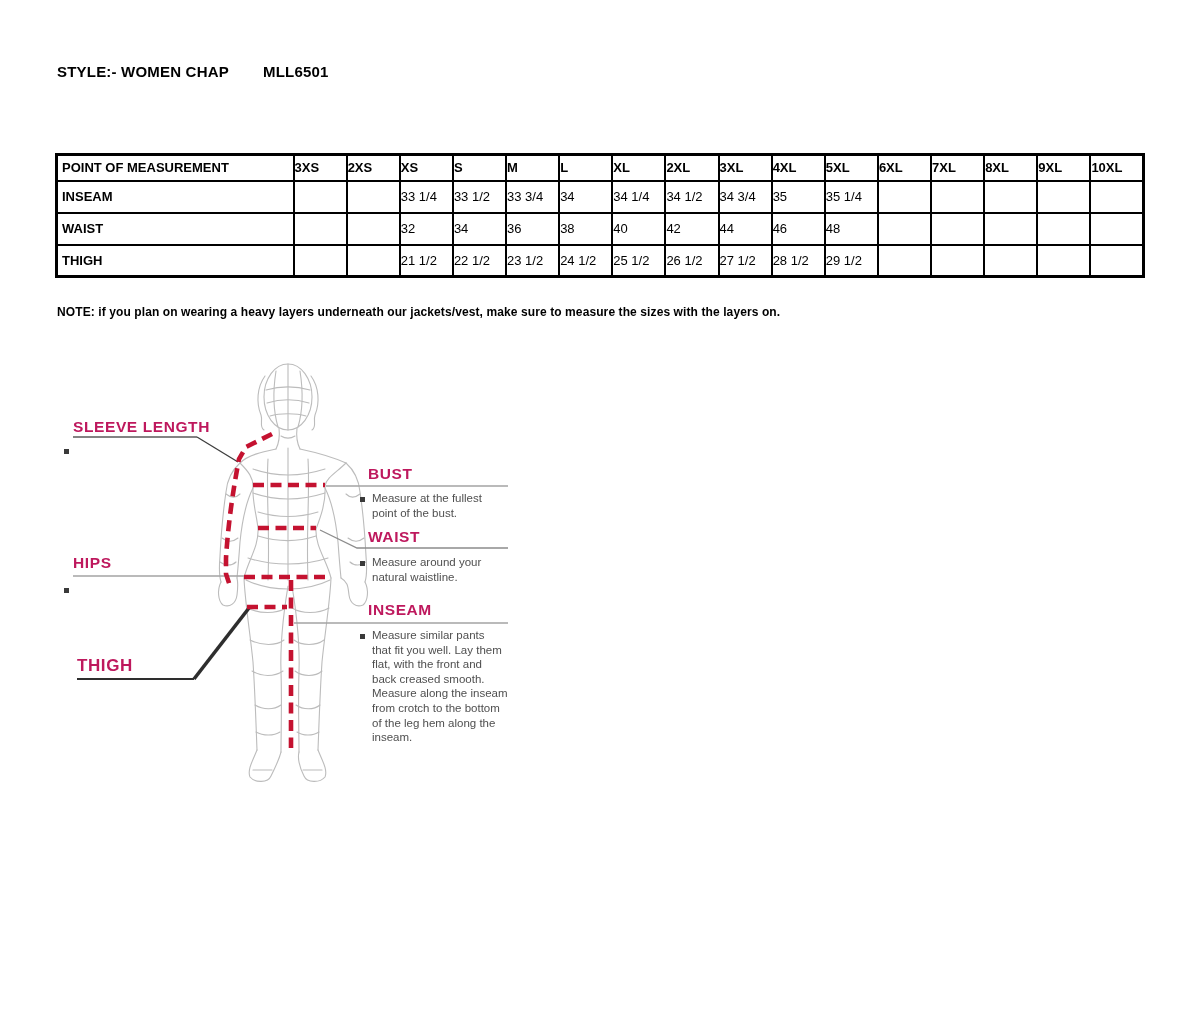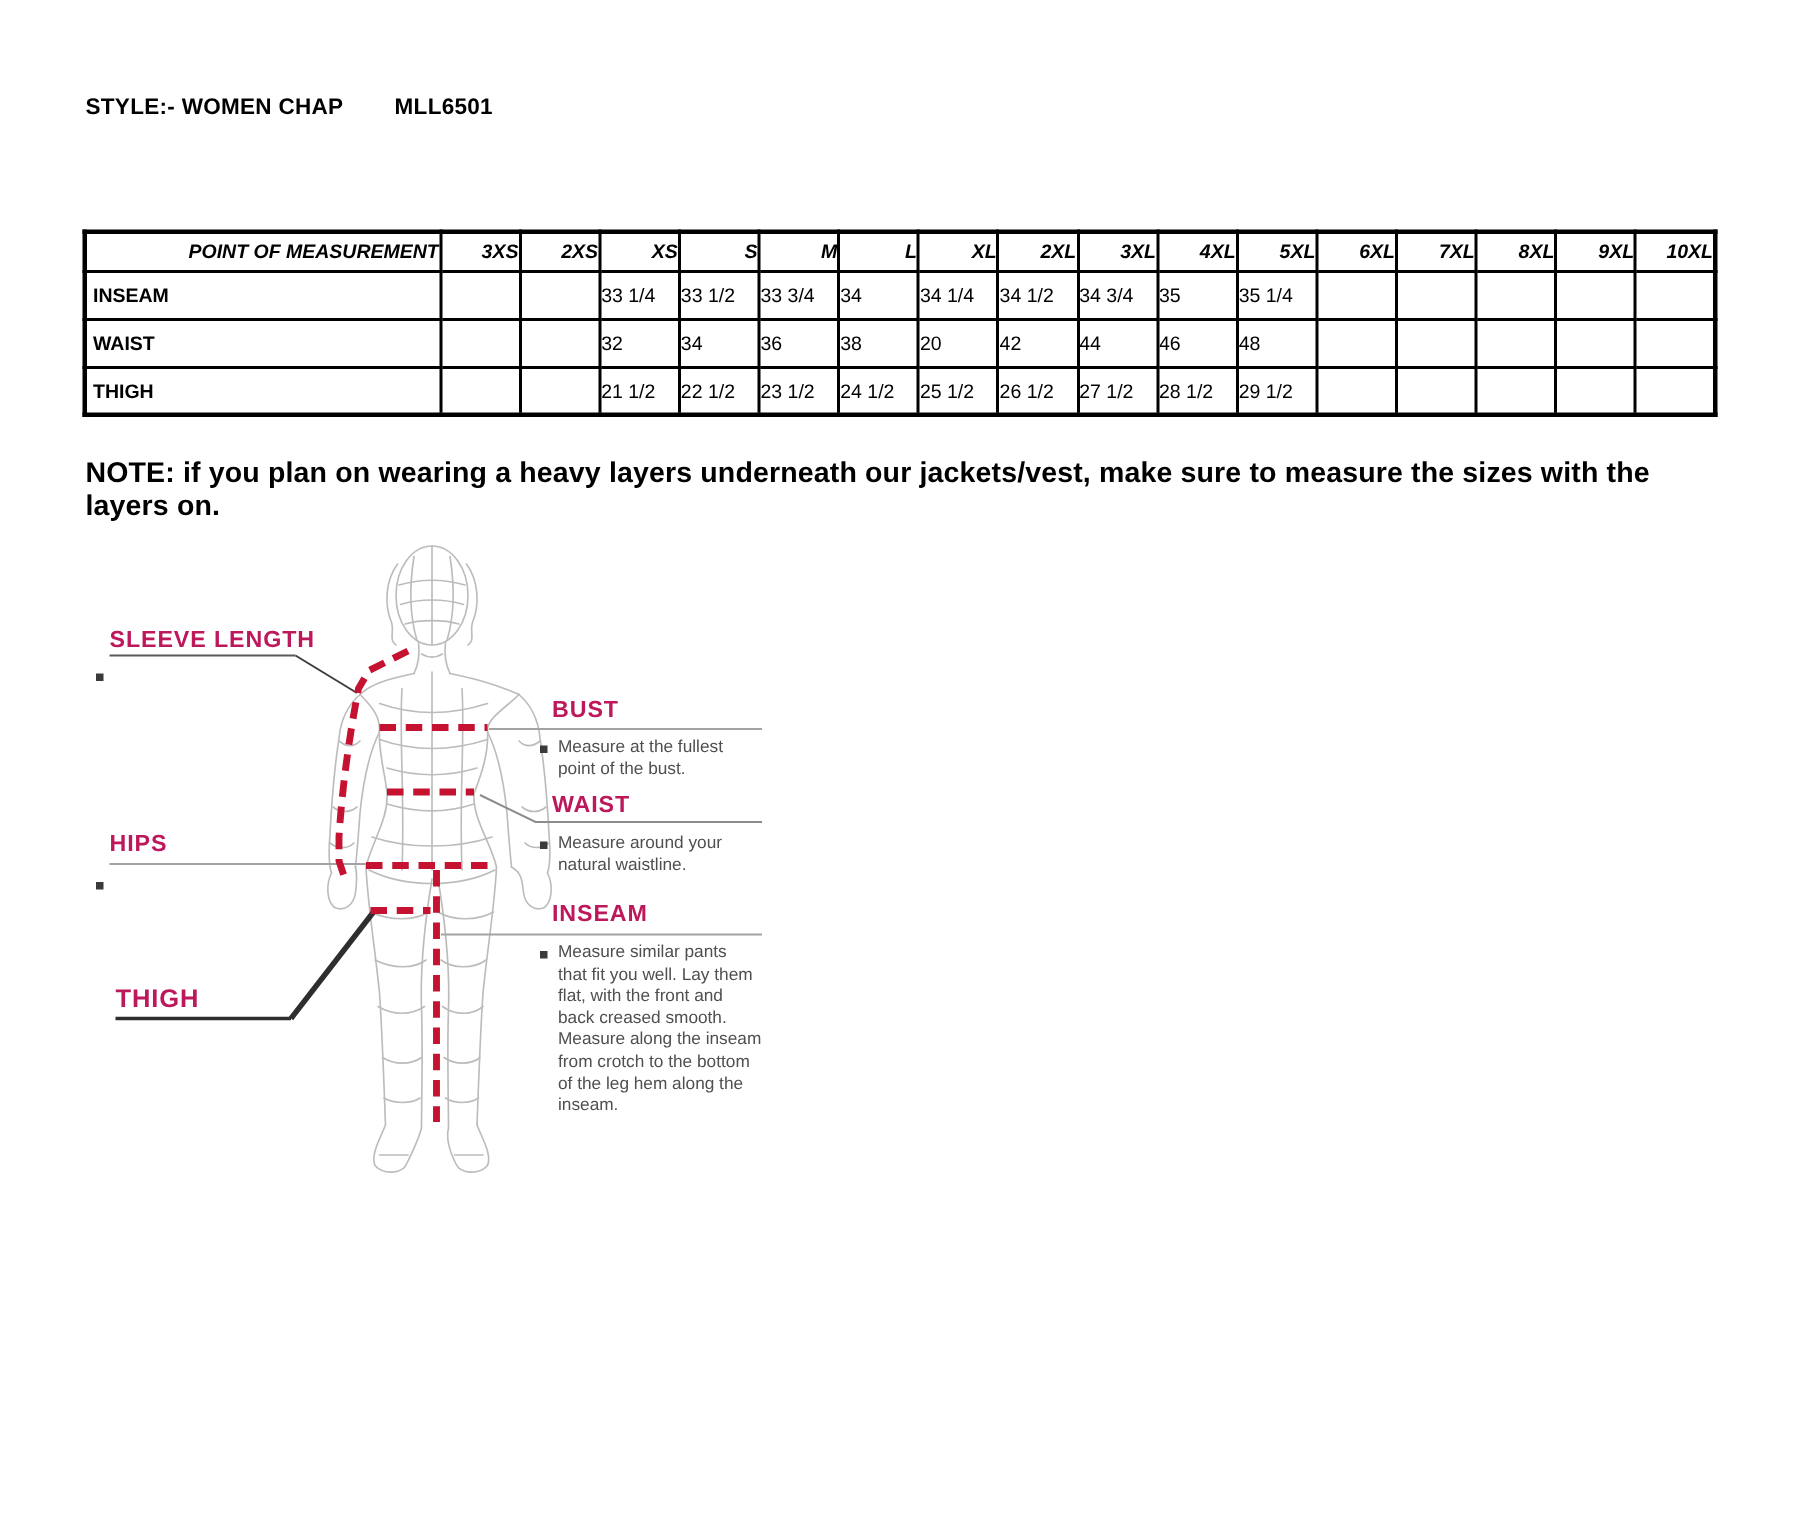--- a/index.html
+++ b/index.html
@@ -19,27 +19,27 @@
   table.size-table {
     border-collapse:collapse; table-layout:fixed; width:1090px;
     border:3px solid #000;
   }
   table.size-table th, table.size-table td {
     border:2px solid #000; font-size:13px; overflow:hidden; white-space:nowrap;
   }
   table.size-table thead tr { height:26px; }
   table.size-table tbody tr { height:32px; }
   th.pom { width:237px; text-align:left; padding-left:4px; font-weight:bold; }
-  table.size-table thead th { text-align:right; font-weight:bold;font-style:italic; }
+  table.size-table thead th { text-align:left; font-weight:bold; }
   td.rowlabel { font-weight:bold; text-align:left; padding-left:4px; }
   td.val { font-weight:normal; text-align:left; padding-left:0; font-size:13.5px; }
   
   .note {
     position:absolute; left:57px; top:305px; width:1100px;
-    font-size:19px; font-weight:bold; letter-spacing:.1px;
+    font-size:12px; font-weight:bold; letter-spacing:.1px;
   }
   
   .diagram { position:absolute; left:0; top:340px; width:560px; height:470px; }
   .diagram svg { position:absolute; left:0; top:0; }
   .dg-head {
     position:absolute; font-size:15.5px; color:#be185d; letter-spacing:.6px;
     font-weight:bold; white-space:nowrap;
   }
   .dg-head.big { font-size:17px; }
   .dg-text {
@@ -102,21 +102,21 @@
           <td class="val"></td>
         </tr>
         <tr>
           <td class="rowlabel">WAIST</td>
           <td class="val"></td>
           <td class="val"></td>
           <td class="val">32</td>
           <td class="val">34</td>
           <td class="val">36</td>
           <td class="val">38</td>
-          <td class="val">20</td>
+          <td class="val">40</td>
           <td class="val">42</td>
           <td class="val">44</td>
           <td class="val">46</td>
           <td class="val">48</td>
           <td class="val"></td>
           <td class="val"></td>
           <td class="val"></td>
           <td class="val"></td>
           <td class="val"></td>
         </tr>

